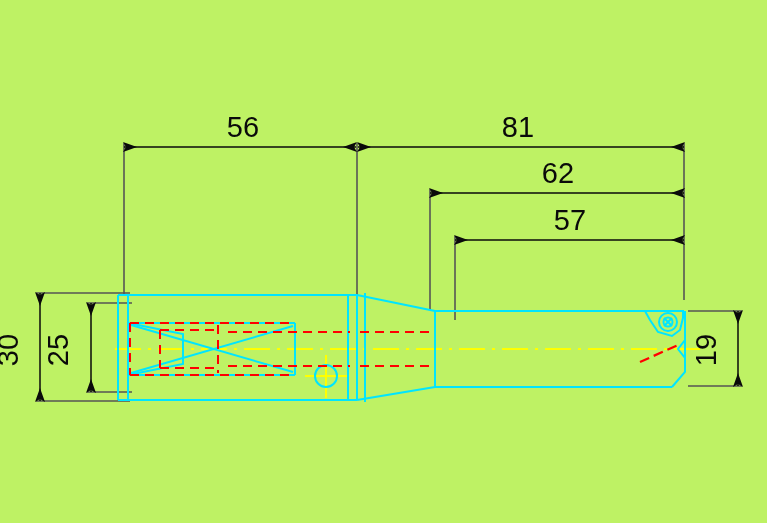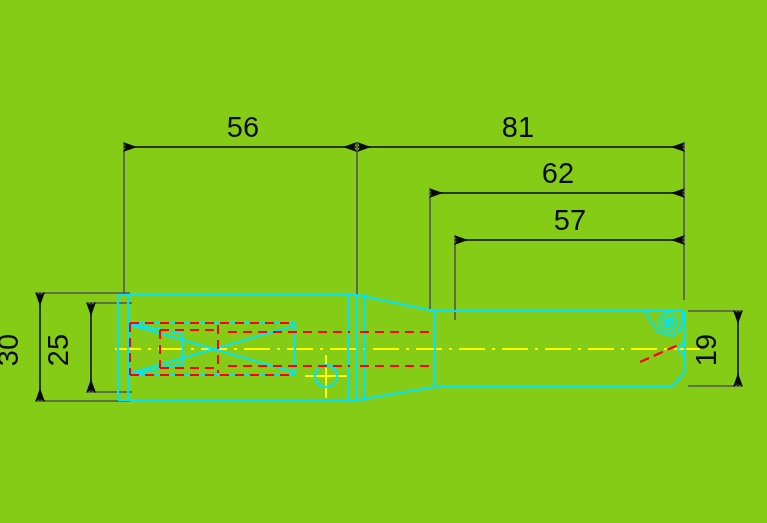--- a/index.html
+++ b/index.html
@@ -7,21 +7,21 @@
     padding: 0;
     background: #ffffff;
   }
   body {
     font-family: "Liberation Sans", sans-serif;
   }
   #drawing-root {
     position: relative;
     width: 767px;
     height: 523px;
-    background: #84cc16;
+    background: #bef264;
     overflow: hidden;
   }
   svg.cad {
     position: absolute;
     left: 0;
     top: 0;
     width: 767px;
     height: 523px;
     display: block;
   }

